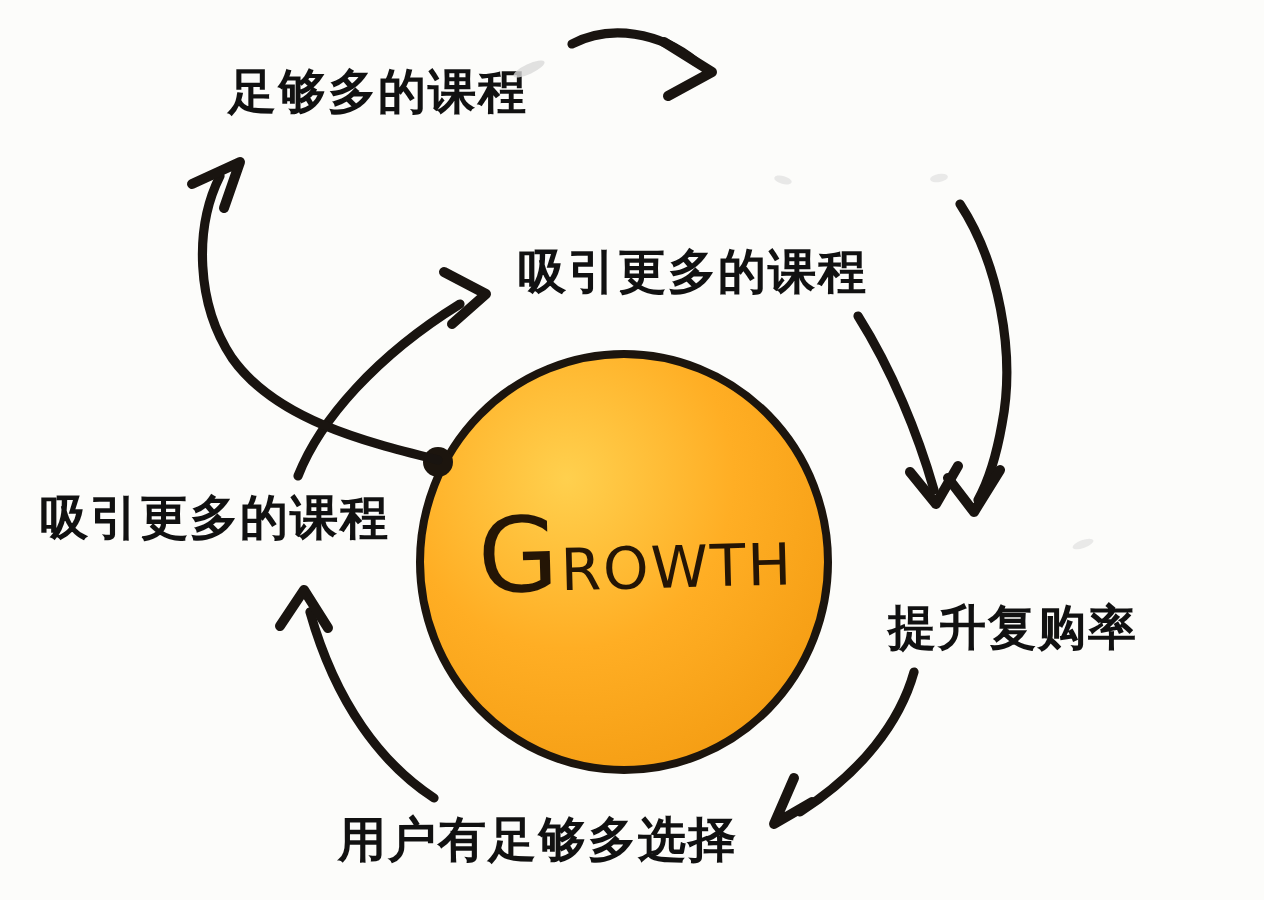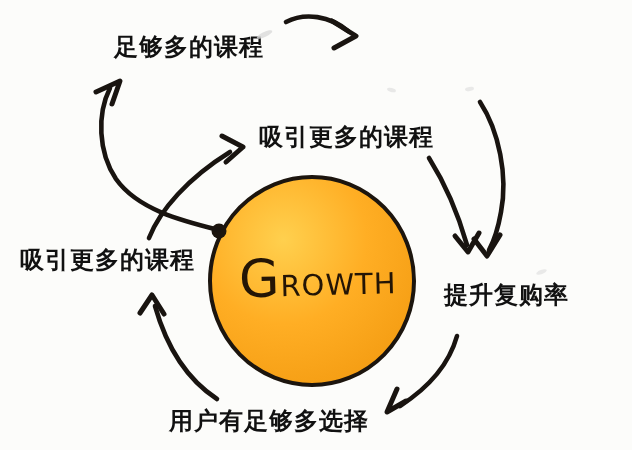--- a/index.html
+++ b/index.html
@@ -104,21 +104,21 @@
 
   <div class="label" style="left:114px;top:32px">足够多的课程</div>
 
 
   <div class="label" style="left:259px;top:122px">吸引更多的课程</div>
 
   <div class="label label-attract" style="left:20px;top:240px">
     <span>吸引更多的课程</span>
   </div>
 
-  <div class="label" style="left:444px;top:280px">提升复购率</div>
+  <div class="label" style="left:444px;top:300px">提升复购率</div>
 
   <div class="label" style="left:169px;top:406px">用户有足够多选择</div>
 
   <div class="growth-word">GROWTH</div>
 
   <div class="smudge s1"></div>
   <div class="smudge s2"></div>
   <div class="smudge s3"></div>
   <div class="smudge s4"></div>
 

